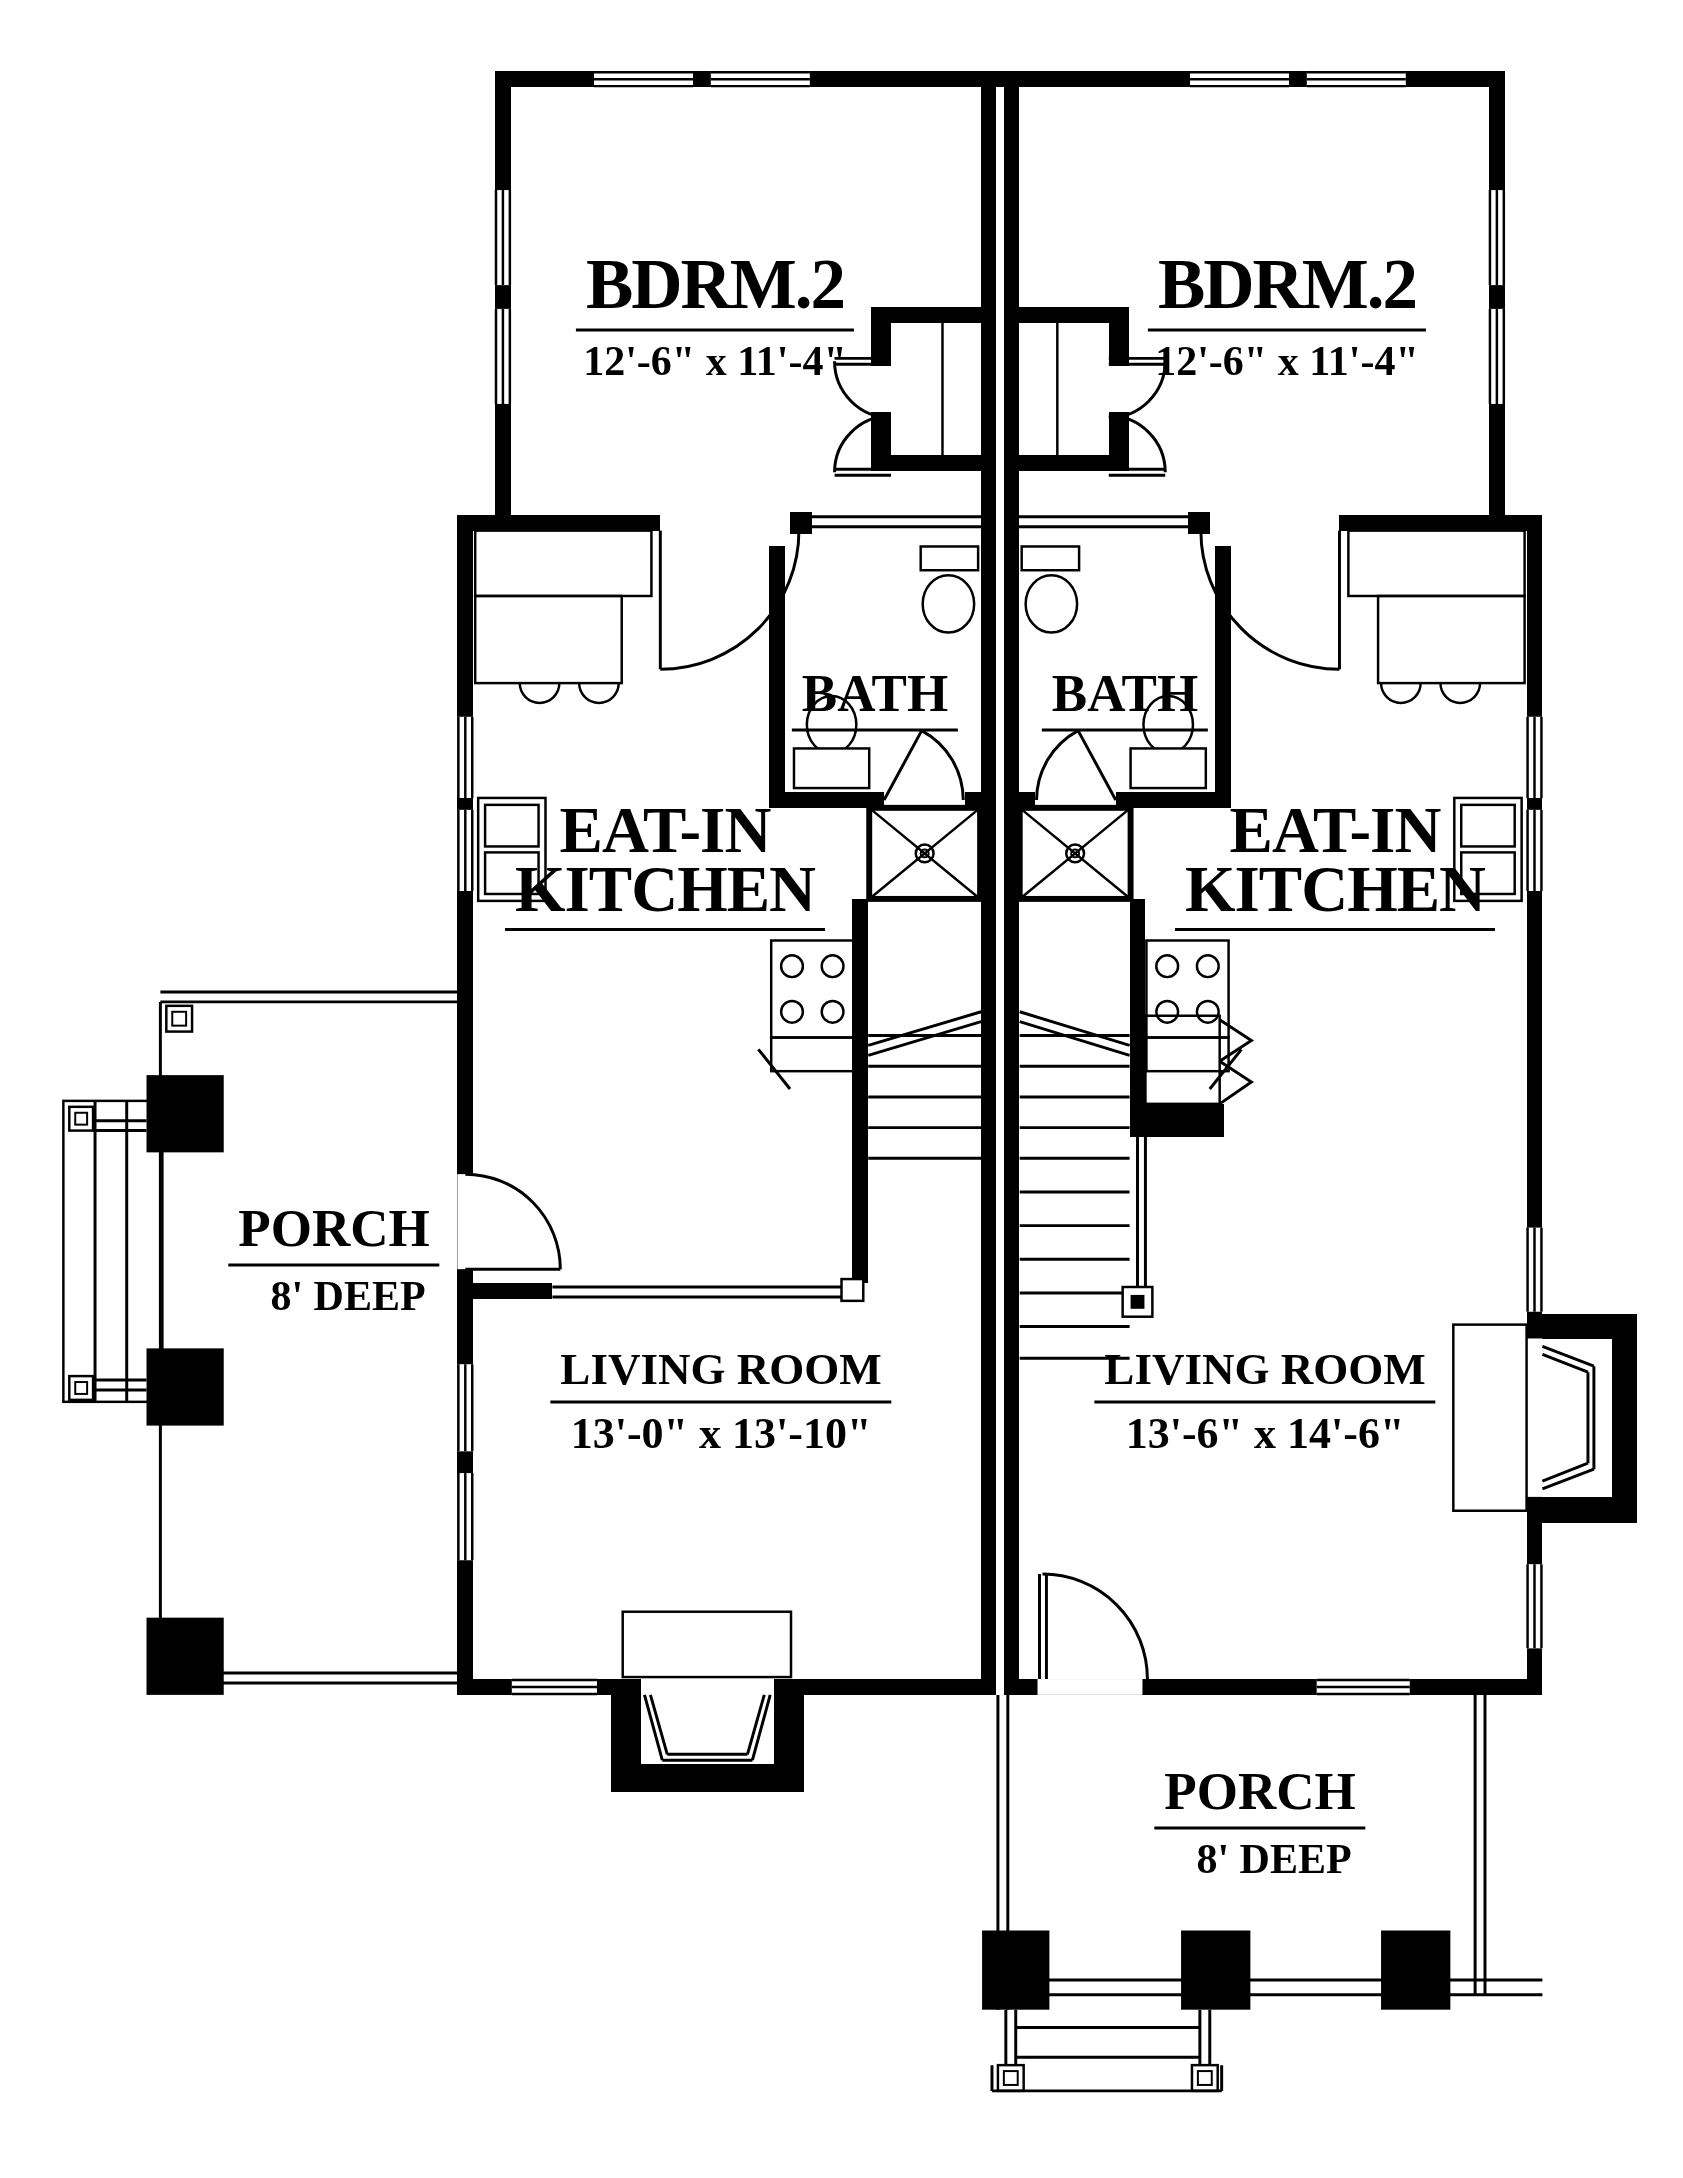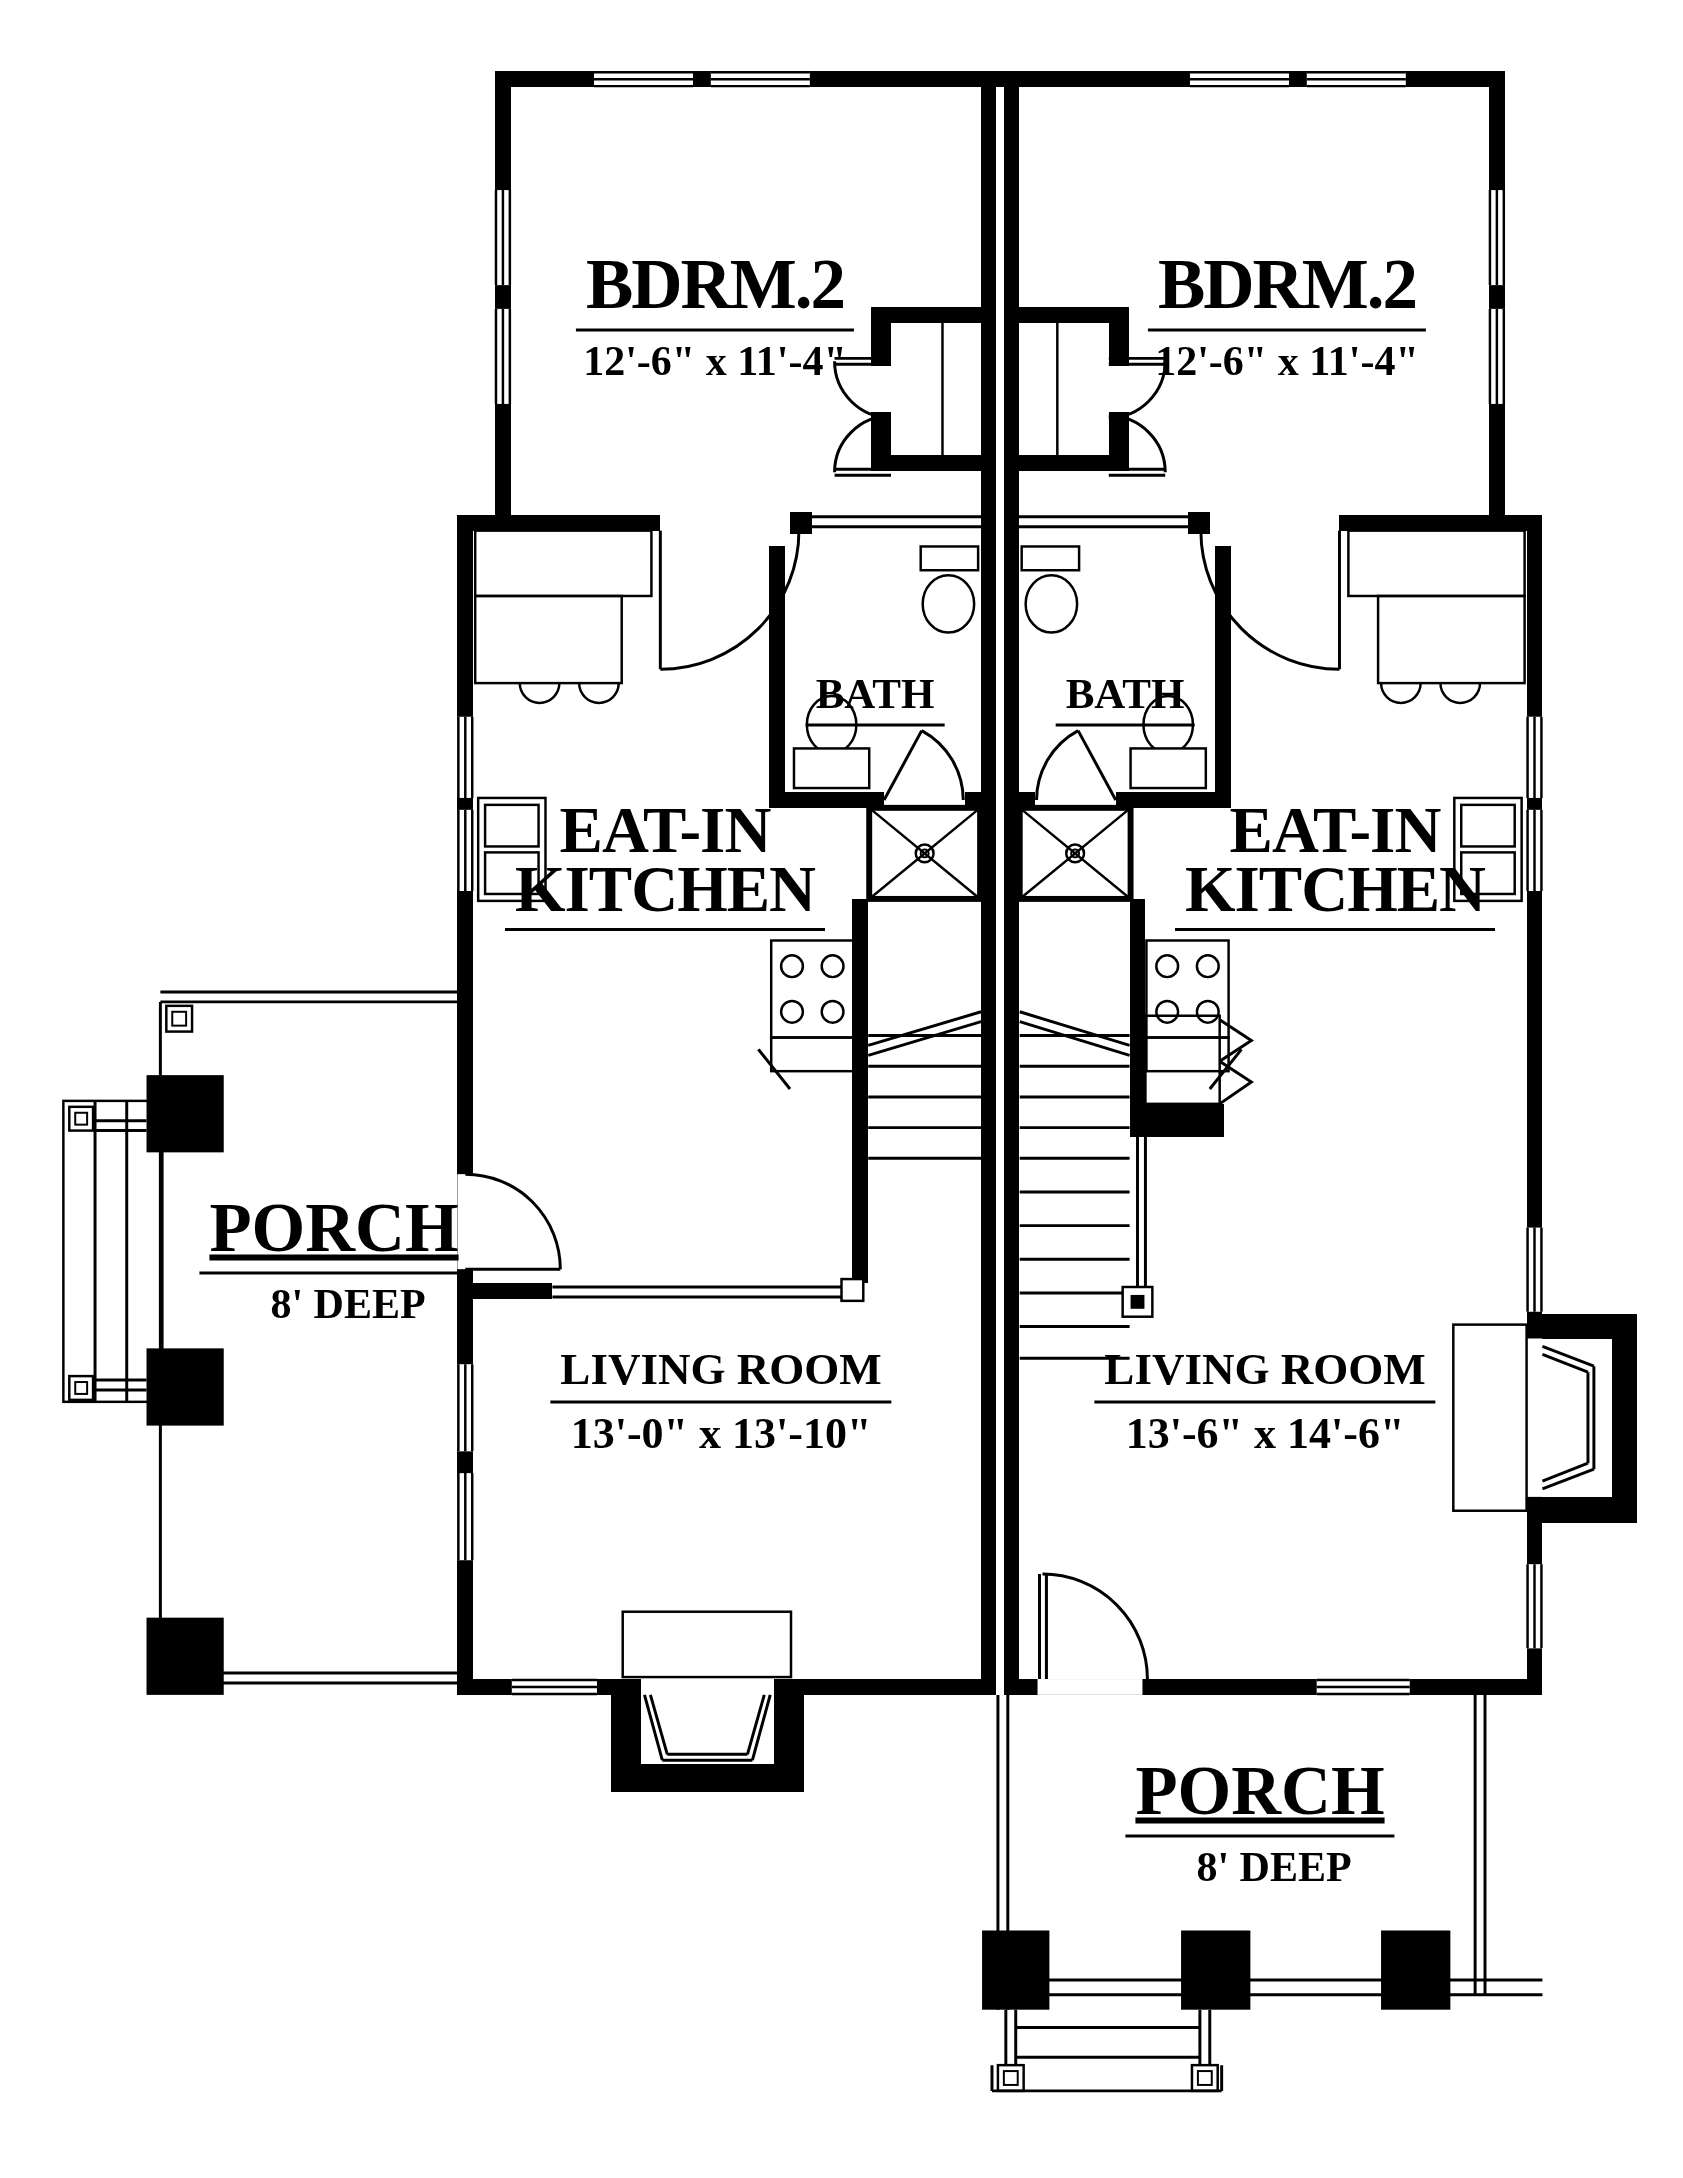--- a/index.html
+++ b/index.html
@@ -9,25 +9,25 @@
   .room-label{position:absolute;transform:translate(-50%,-50%);display:flex;
               flex-direction:column;align-items:center;white-space:nowrap;
               text-align:center;font-weight:bold;line-height:1;}
   .room-name-block{border-bottom:3px solid #000;padding:0 10px 9px 10px;}
   .room-line{display:block;}
   .room-line:empty{display:none;}
   .room-dim{padding-top:8px;}
   .room-dim:empty{display:none;padding:0;}
   .lbl-bedroom .room-line{font-size:71px;letter-spacing:-2px;}
   .lbl-bedroom .room-dim{font-size:42px;}
-  .lbl-bath .room-line{font-size:43px;}
+  .lbl-bath .room-line{font-size:53px;}
   .lbl-kitchen .room-line{font-size:65px;letter-spacing:-1px;line-height:59px;}
   .lbl-living .room-line{font-size:45px;}
   .lbl-living .room-dim{font-size:44px;}
-  .lbl-porch .room-line{font-size:69px;text-decoration:underline;}
+  .lbl-porch .room-line{font-size:53px;}
   .lbl-porch .room-dim{font-size:42px;margin-left:28px;}
 </style>
 </head>
 <body>
 
 <div class="plan">
 
 <svg width="1683" height="2178" viewBox="0 0 1700 2200">
 
   <g fill="#000000" shape-rendering="crispEdges">

